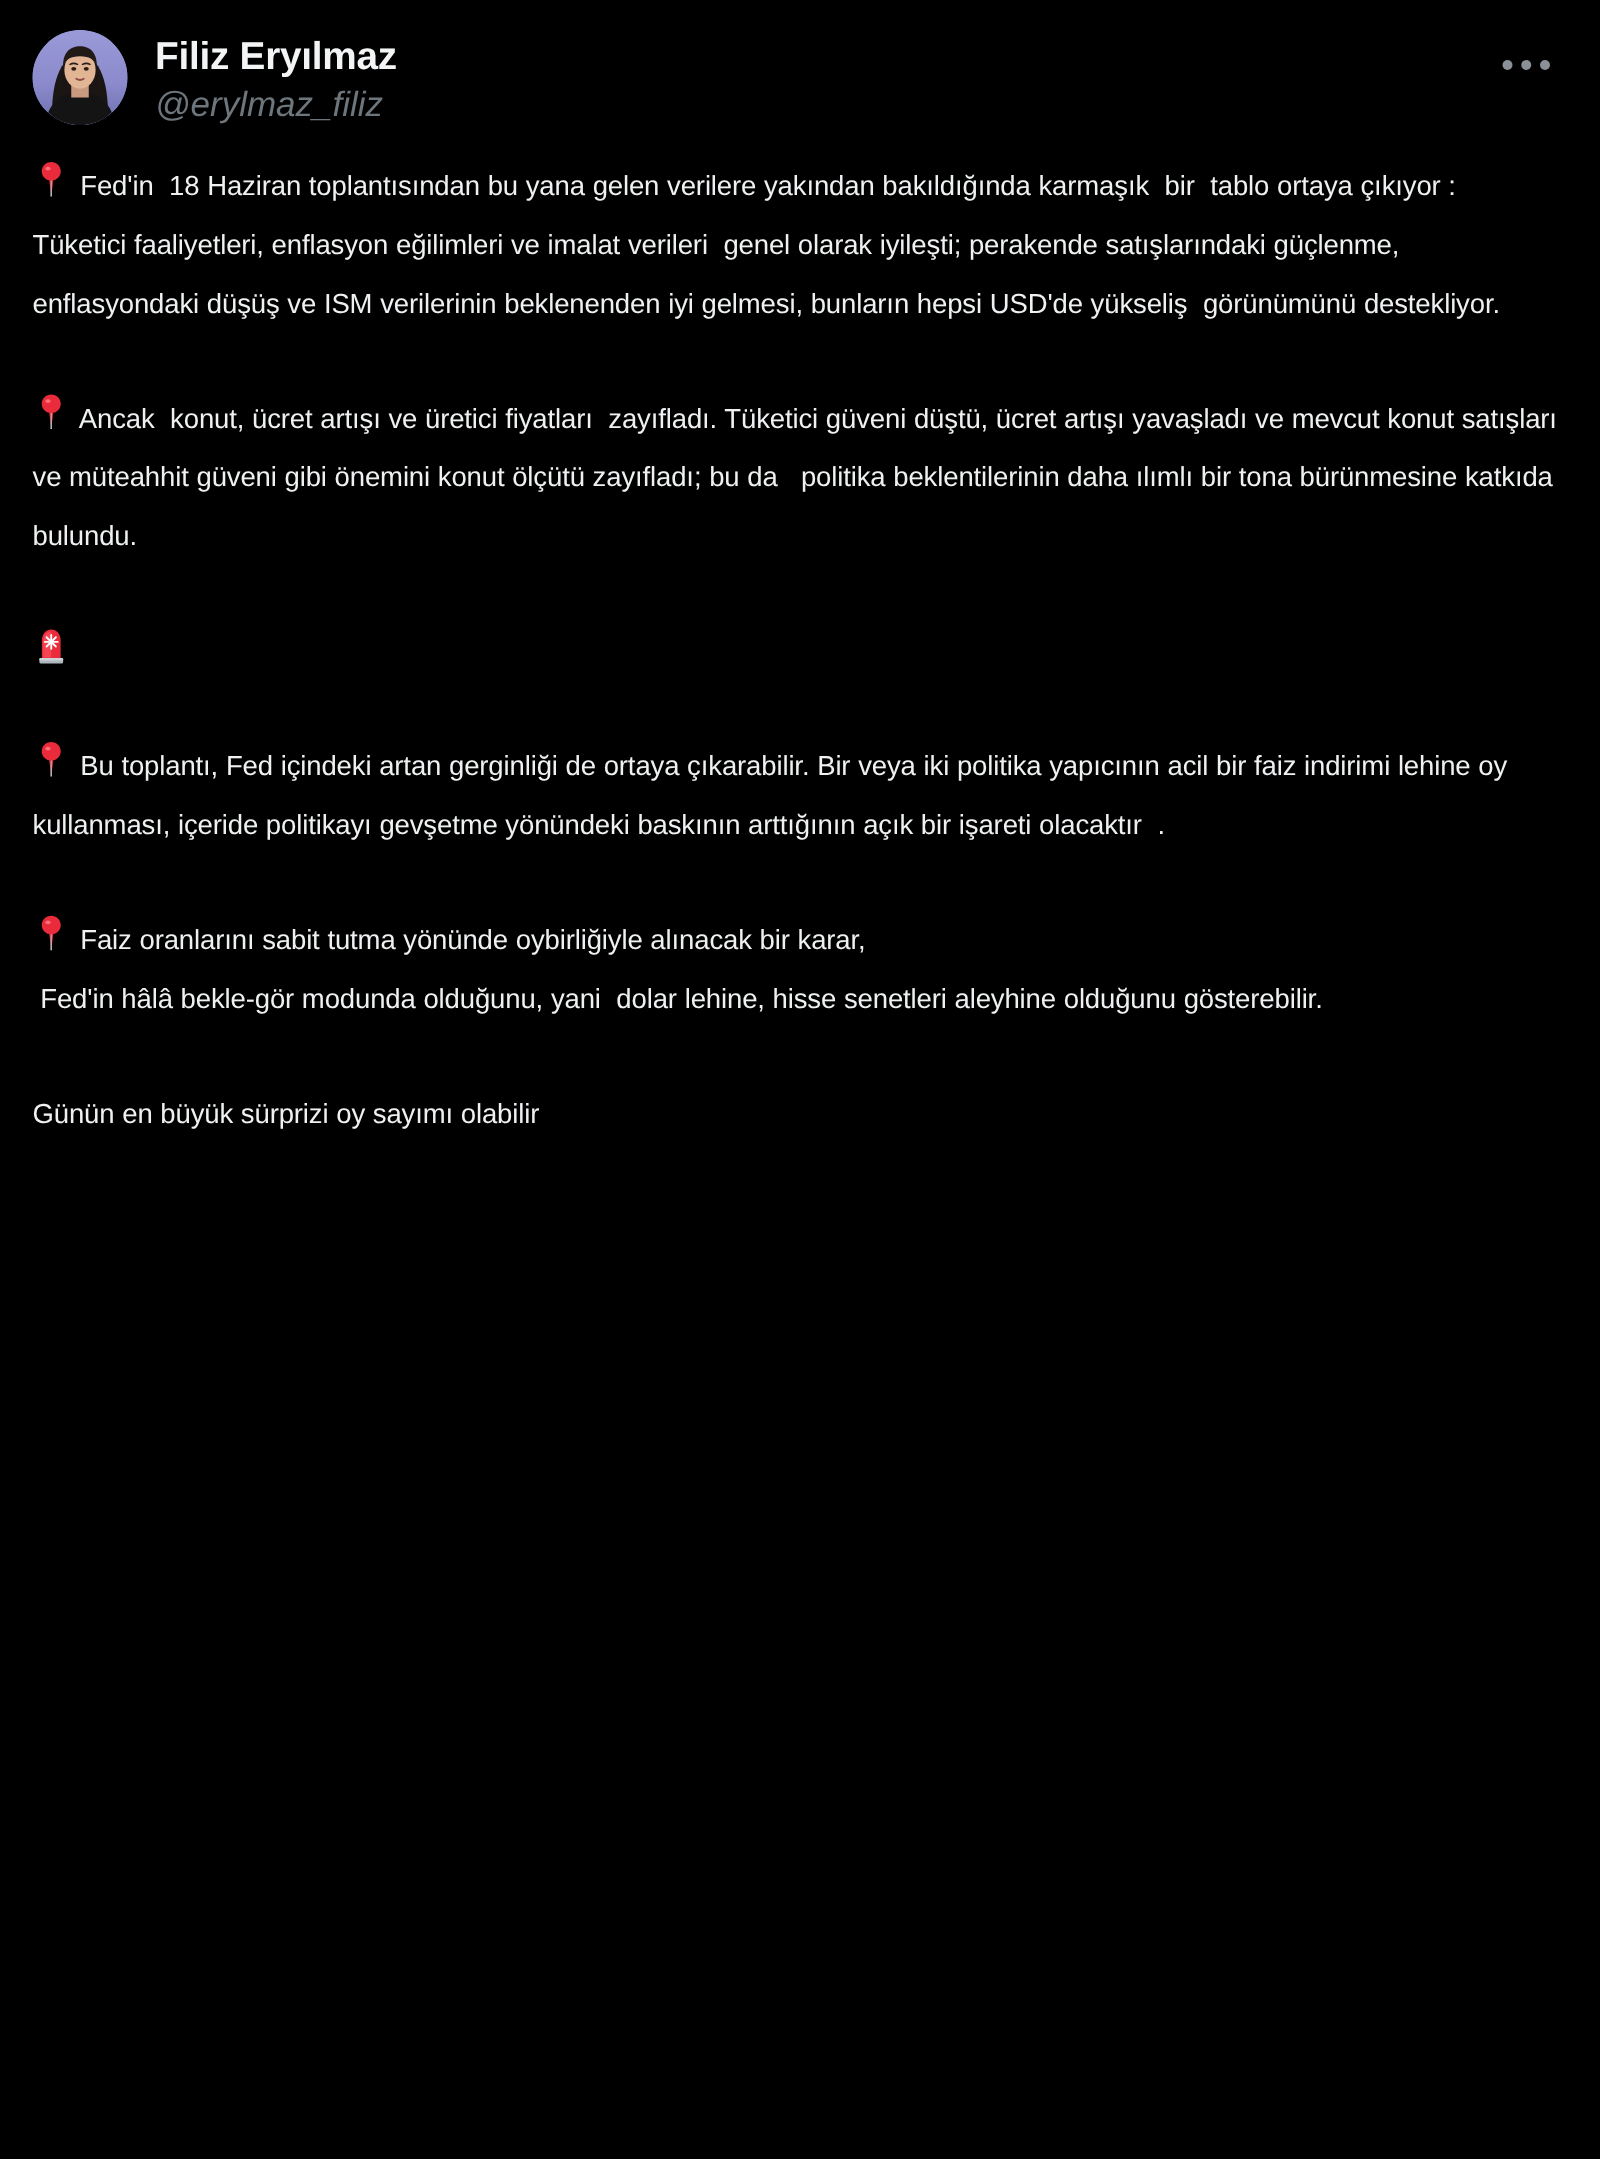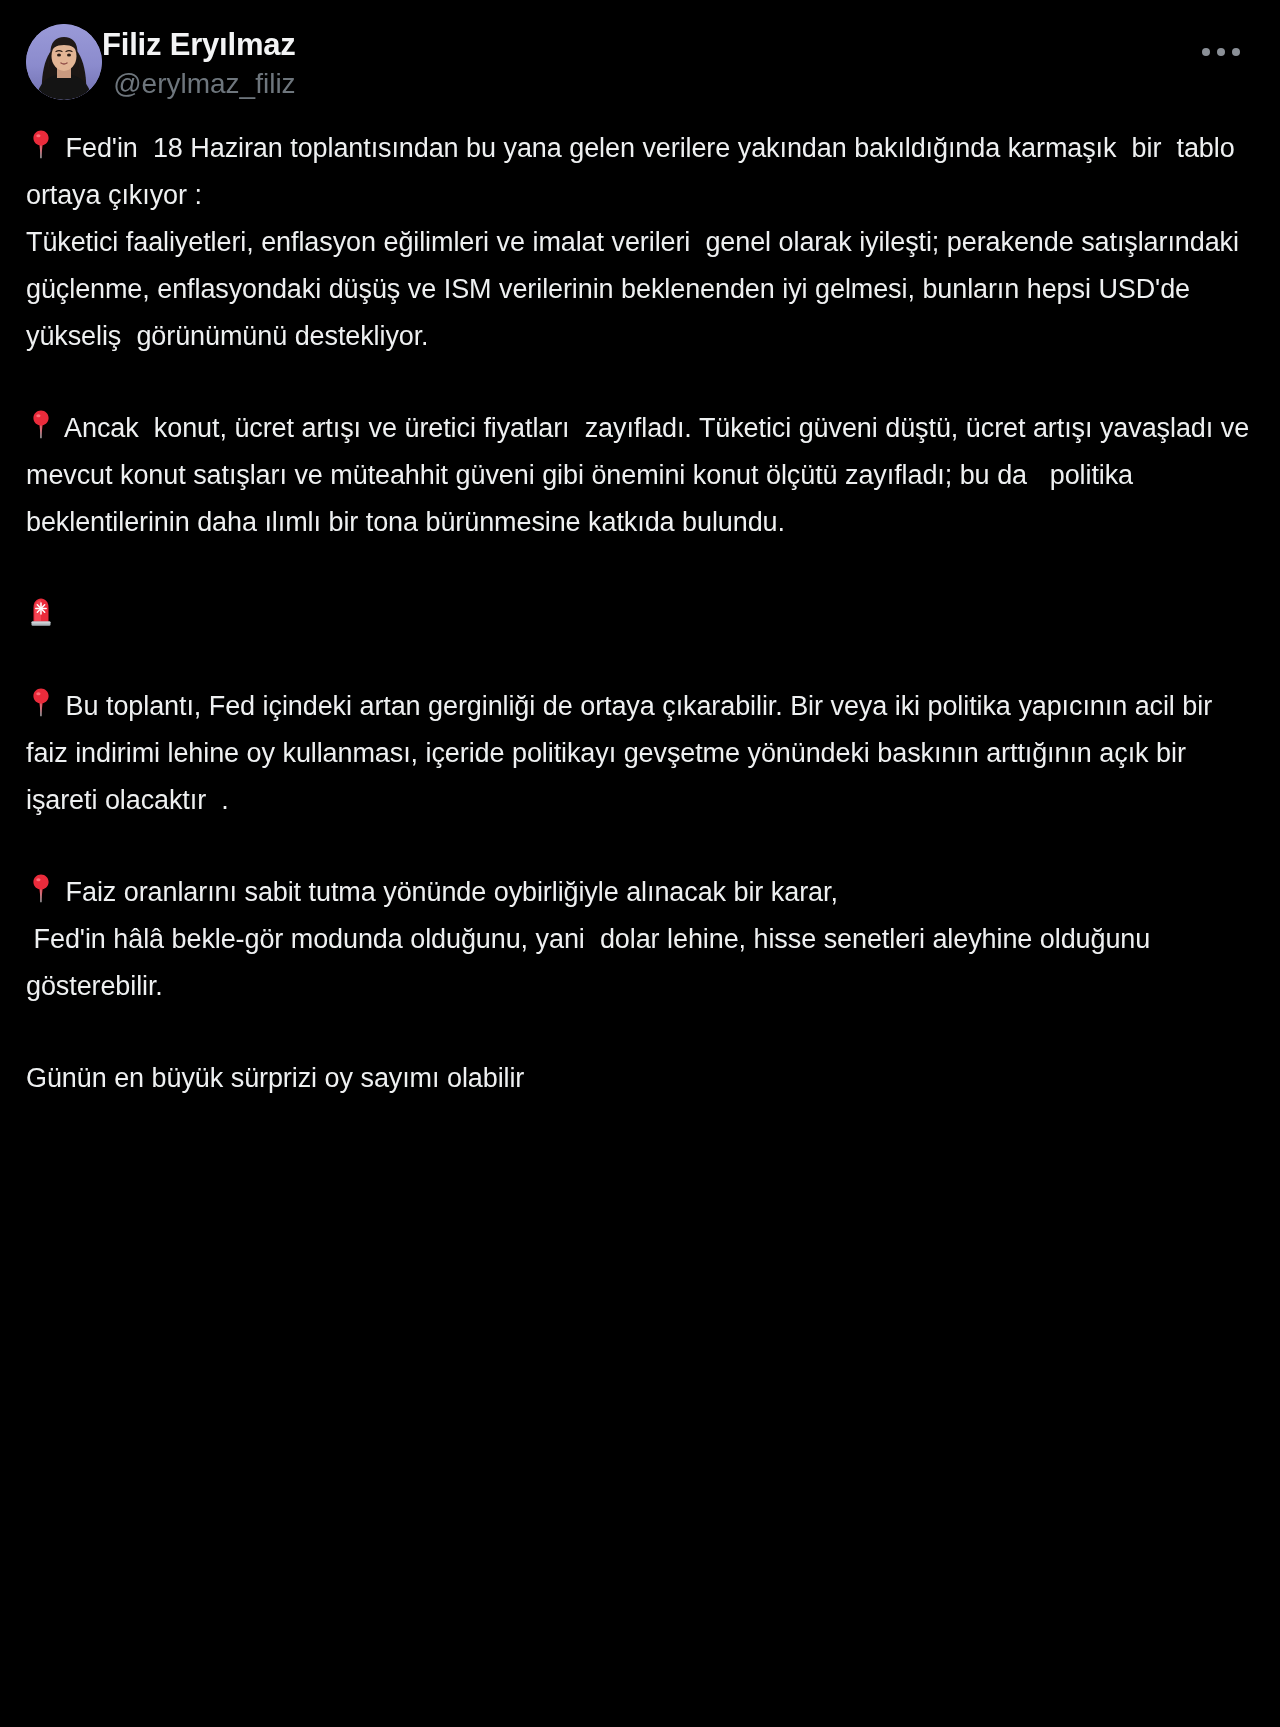--- a/index.html
+++ b/index.html
@@ -22,23 +22,23 @@
     width: 1280px;
     min-height: 1727px;
     background: #000000;
     padding: 18px 26px 0 26px;
   }
 
   
   .tweet-header {
     display: flex;
     align-items: flex-start;
+    gap: 22px;
     position: relative;
     padding: 6px 0 4px 0;
-    text-align: right;
   }
 
   .avatar {
     width: 76px;
     height: 76px;
     border-radius: 50%;
     flex: 0 0 76px;
     overflow: hidden;
     background: #8f8fd1;
     position: relative;
@@ -59,20 +59,21 @@
     color: #f3f4f5;
     letter-spacing: -0.2px;
     white-space: nowrap;
   }
   .handle {
     font-size: 28px;
     line-height: 1.25;
     color: #6e767d;
     margin-top: 3px;
     white-space: nowrap;
+    font-style: italic;
   }
 
   .more-menu {
     position: absolute;
     top: 22px;
     right: 6px;
     display: flex;
     gap: 7px;
     align-items: center;
     padding: 8px;
@@ -82,21 +83,21 @@
     width: 8px;
     height: 8px;
     border-radius: 50%;
     background: #8b9097;
     display: block;
   }
 
   
   .tweet-body {
     margin-top: 20px;
-    font-size: 27px;
+    font-size: 22px;
     line-height: 47px;
     color: #eef0f1;
     letter-spacing: -0.1px;
     word-spacing: 0.2px;
   }
   .tweet-paragraph {
     margin: 0 0 45px 0;
     white-space: pre-wrap;
   }
   .tweet-paragraph:last-child { margin-bottom: 0; }

